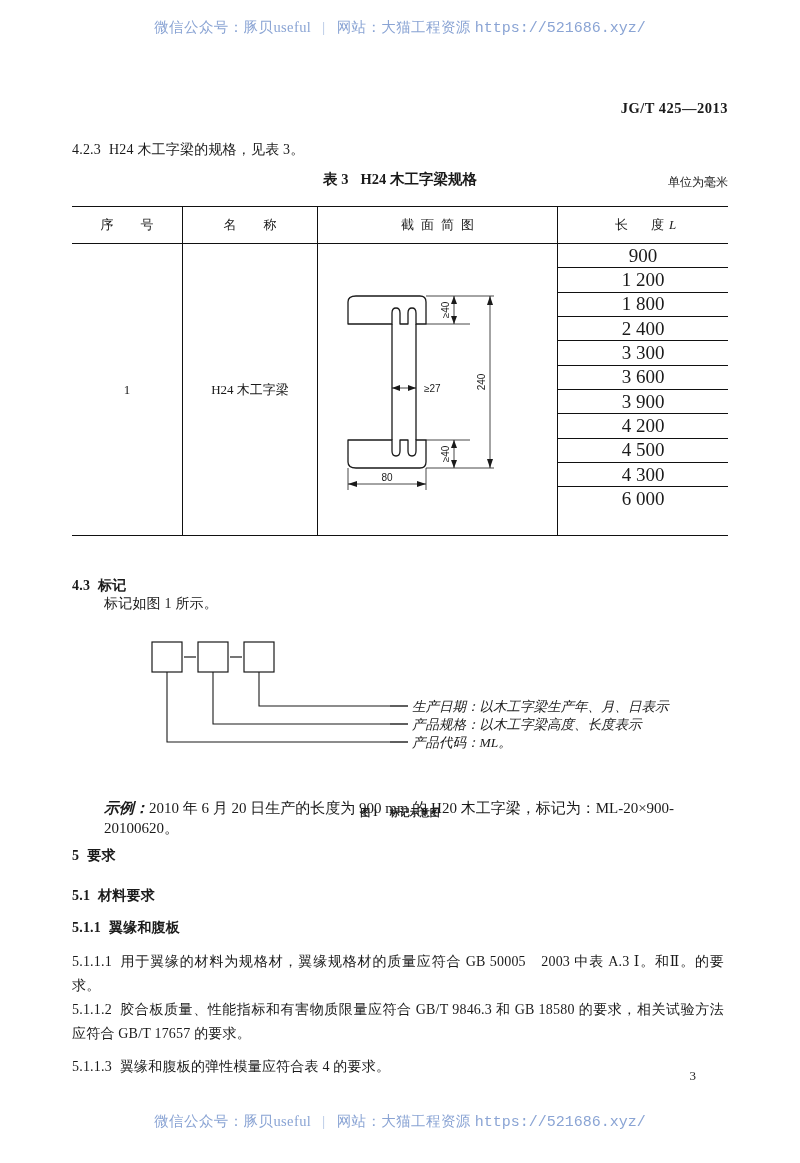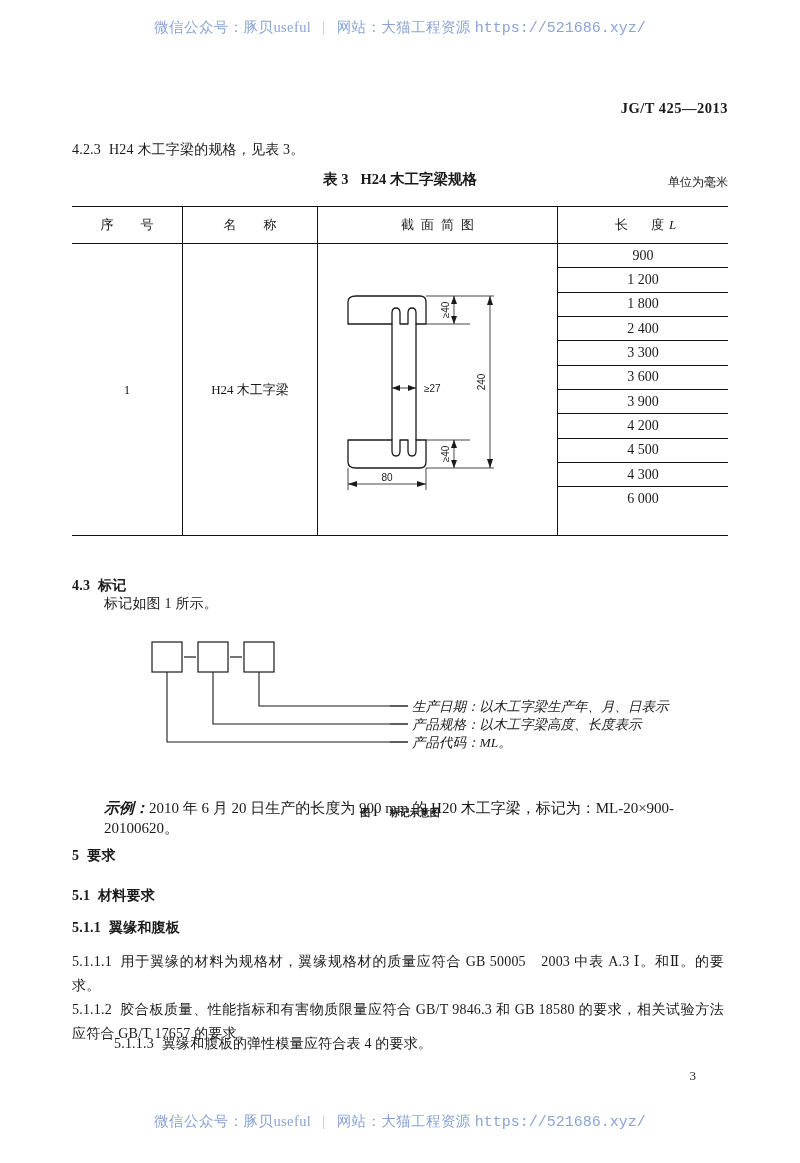--- a/index.html
+++ b/index.html
@@ -139,21 +139,21 @@
   }
   .tbl-body .col-len {
     display: block;
     padding: 0;
   }
   .len-cell {
     height: 24.333px;
     display: flex;
     align-items: center;
     justify-content: center;
-    font-size: 14px;
+    font-size: 19px;
     border-bottom: 0.9px solid #111;
     box-sizing: border-box;
   }
   .len-cell:last-child { border-bottom: none; }
 
   
   .beam-svg { display: block; }
 
   
   .mark-fig {
@@ -364,21 +364,21 @@
   </div>
 
   <div class="para body-text" style="top:950px; left:72px; width:652px; text-indent:0;">
     <span class="clause-num">5.1.1.1</span><span>用于翼缘的材料为规格材，翼缘规格材的质量应符合 GB 50005　2003 中表 A.3 Ⅰ。和Ⅱ。的要求。</span>
   </div>
 
   <div class="para body-text" style="top:998px; left:72px; width:652px;">
     <span class="clause-num">5.1.1.2</span><span>胶合板质量、性能指标和有害物质限量应符合 GB/T 9846.3 和 GB 18580 的要求，相关试验方法应符合 GB/T 17657 的要求。</span>
   </div>
 
-  <div class="para body-text" style="top:1032px; left:72px; width:652px;margin-left:42px;">
+  <div class="para body-text" style="top:1055px; left:72px; width:652px;">
     <span class="clause-num">5.1.1.3</span><span>翼缘和腹板的弹性模量应符合表 4 的要求。</span>
   </div>
 
   <div class="page-number">3</div>
 
   <div class="watermark watermark-bottom">
     <span>微信公众号：豚贝useful</span>
     <span class="sep">|</span>
     <span>网站：大猫工程资源</span>
     <span class="url">https://521686.xyz/</span>

